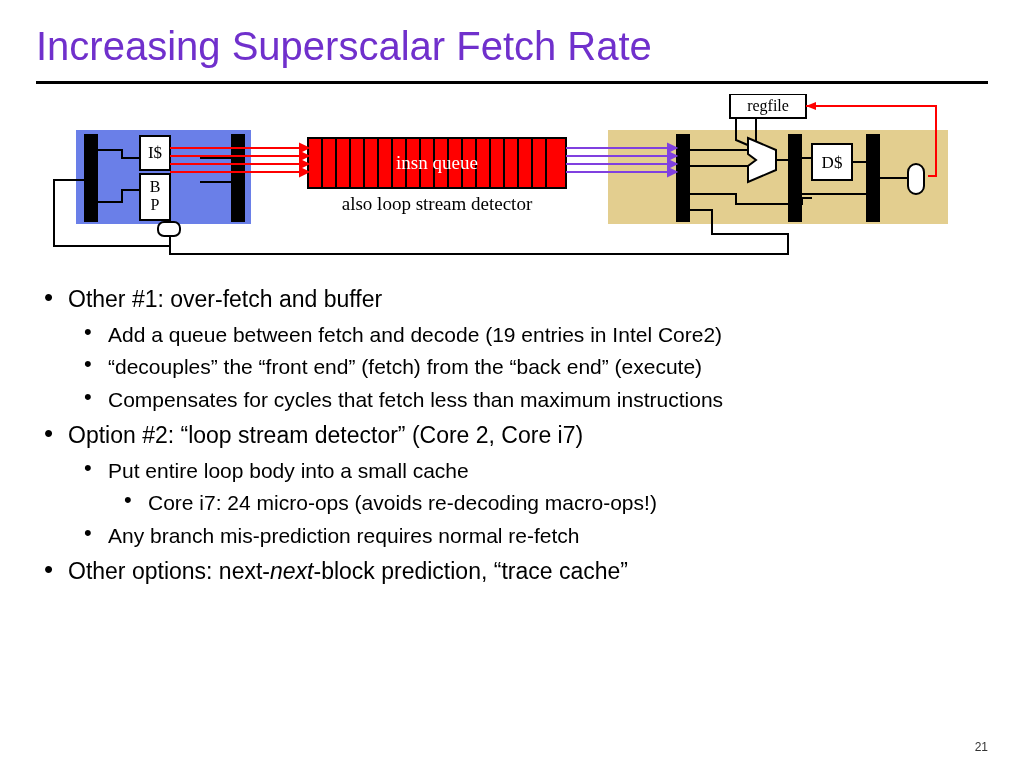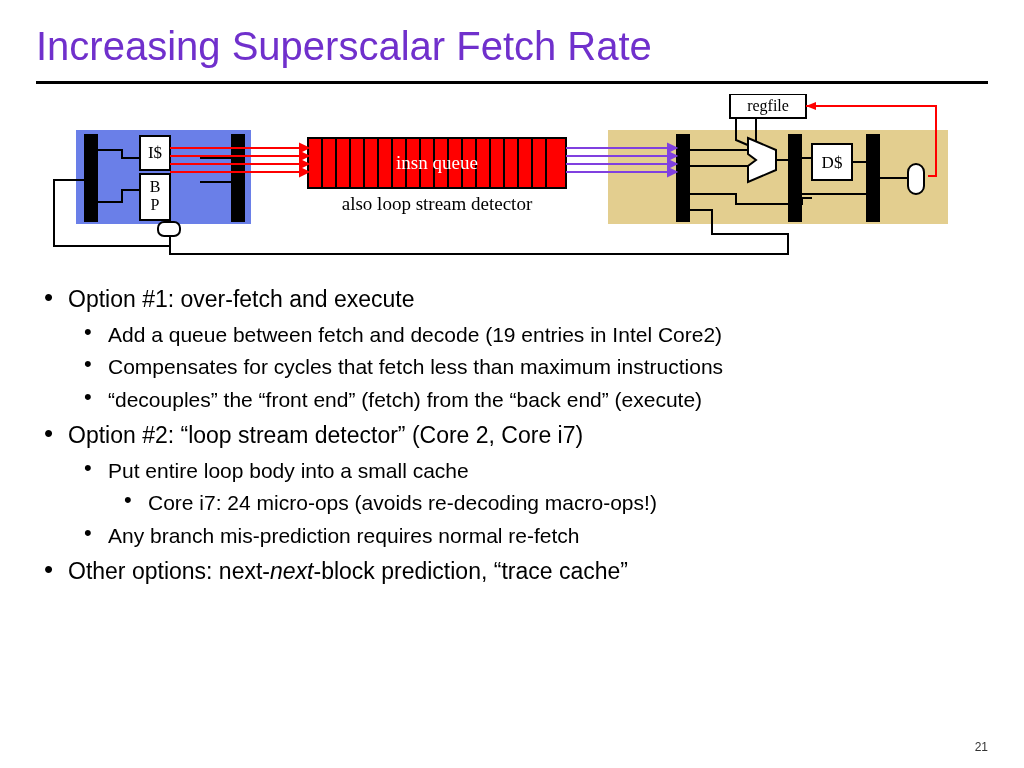--- a/index.html
+++ b/index.html
@@ -123,24 +123,24 @@
       <line x1="816" y1="68" x2="830" y2="68" stroke="#000" stroke-width="2"></line>
       <line x1="766" y1="100" x2="830" y2="100" stroke="#000" stroke-width="2"></line>
 
       <rect x="872" y="70" rx="8" ry="8" width="16" height="30" fill="#fff" stroke="#000" stroke-width="2"></rect>
       <line x1="844" y1="84" x2="872" y2="84" stroke="#000" stroke-width="2"></line>
     </svg>
   </div>
 
   <div class="bullets">
     <ul>
-      <li class="l1">Option #1: over-fetch and execute</li>
+      <li class="l1">Other #1: over-fetch and buffer</li>
       <li class="l2">Add a queue between fetch and decode (19 entries in Intel Core2)</li>
+      <li class="l2">“decouples” the “front end” (fetch) from the “back end” (execute)</li>
       <li class="l2">Compensates for cycles that fetch less than maximum instructions</li>
-      <li class="l2">“decouples” the “front end” (fetch) from the “back end” (execute)</li>
       <li class="l1">Option #2: “loop stream detector” (Core 2, Core i7)</li>
       <li class="l2">Put entire loop body into a small cache</li>
       <li class="l3">Core i7: 24 micro-ops (avoids re-decoding macro-ops!)</li>
       <li class="l2">Any branch mis-prediction requires normal re-fetch</li>
       <li class="l1"><span>Other options: next-</span><span class="ital">next</span><span>-block prediction, “trace cache”</span></li>
     </ul>
   </div>
 
   <div class="pageno">21</div>
 </div>

